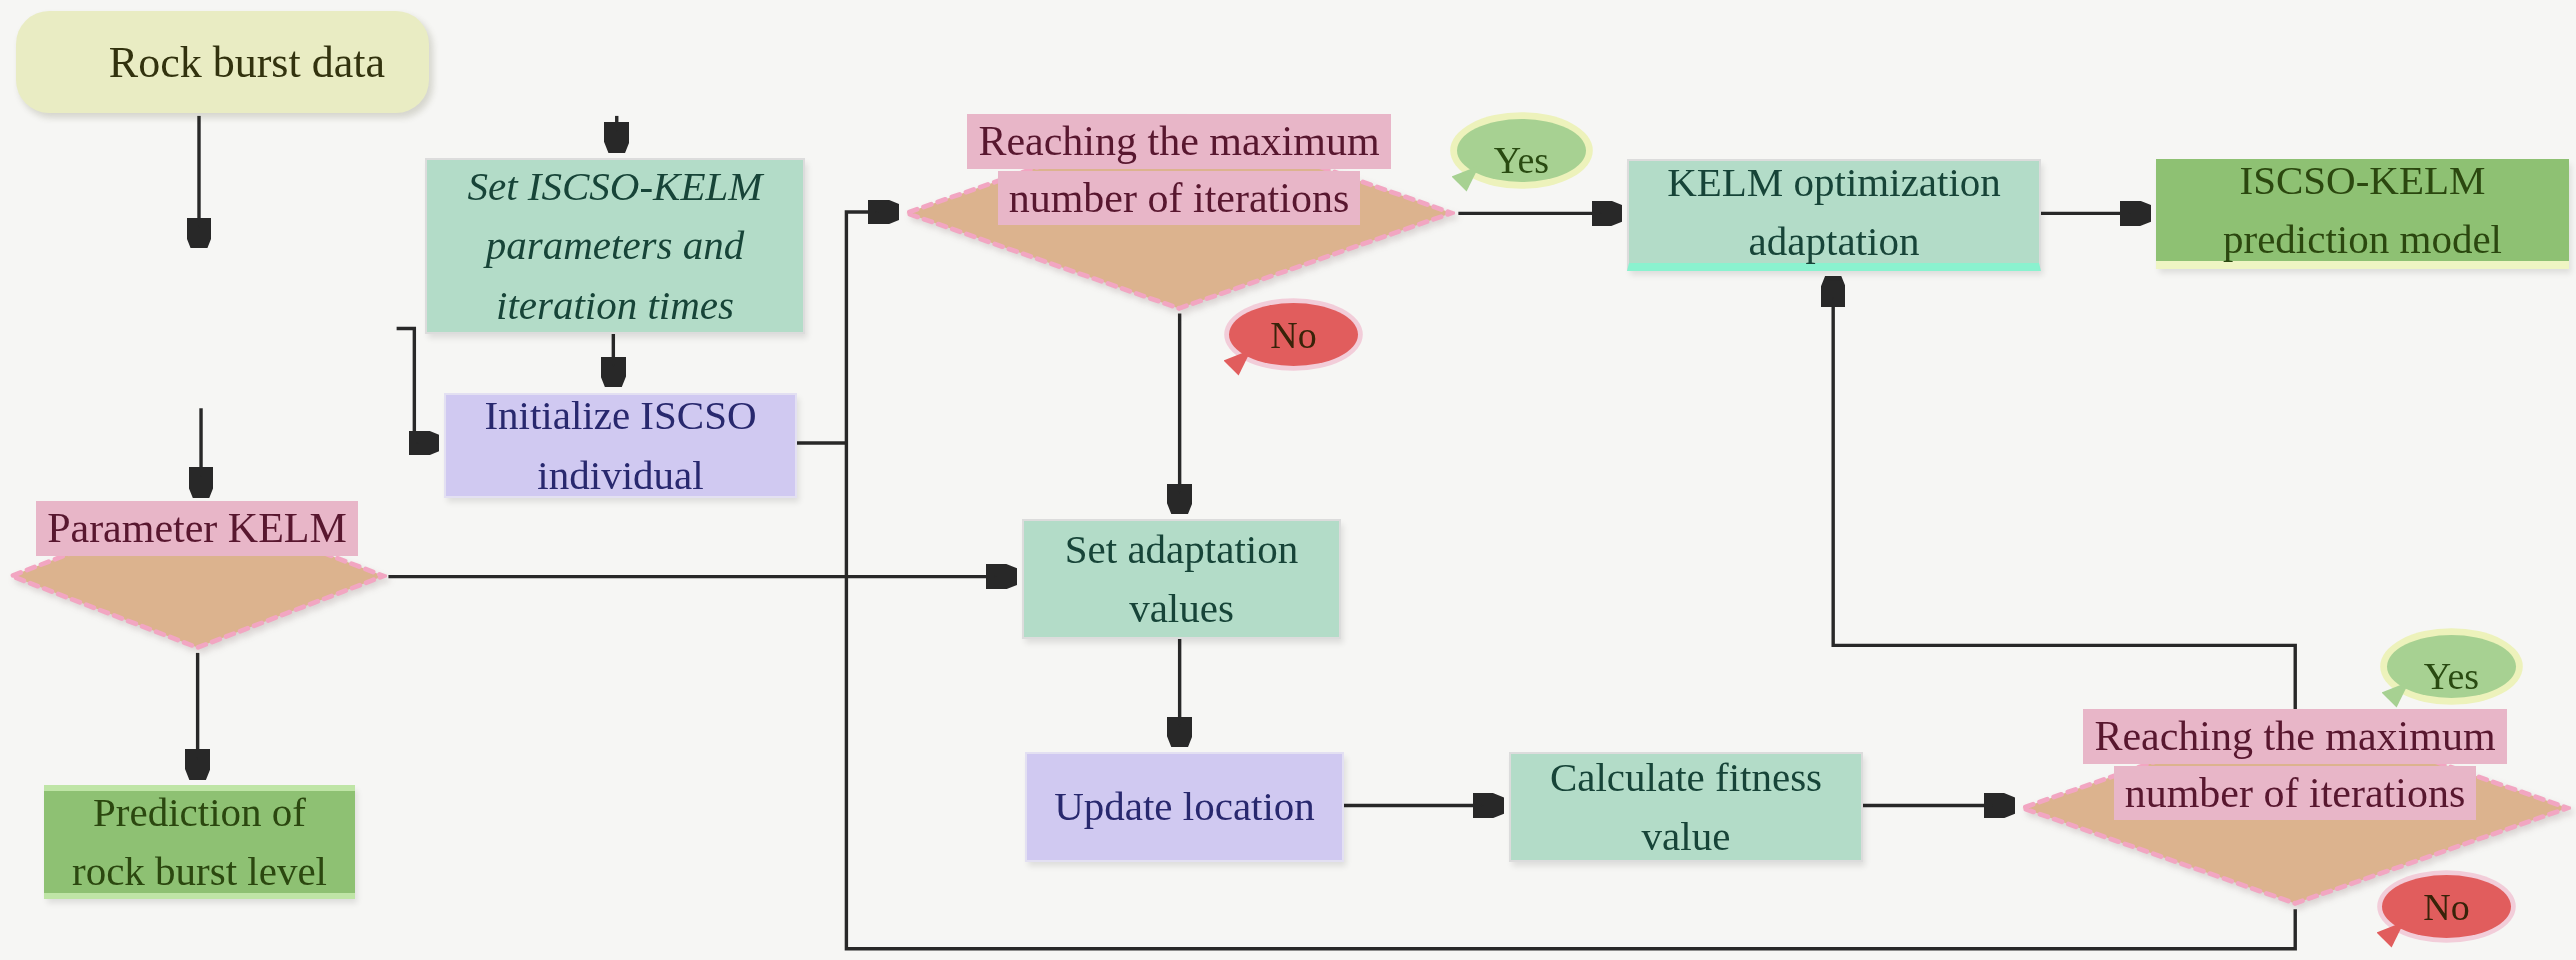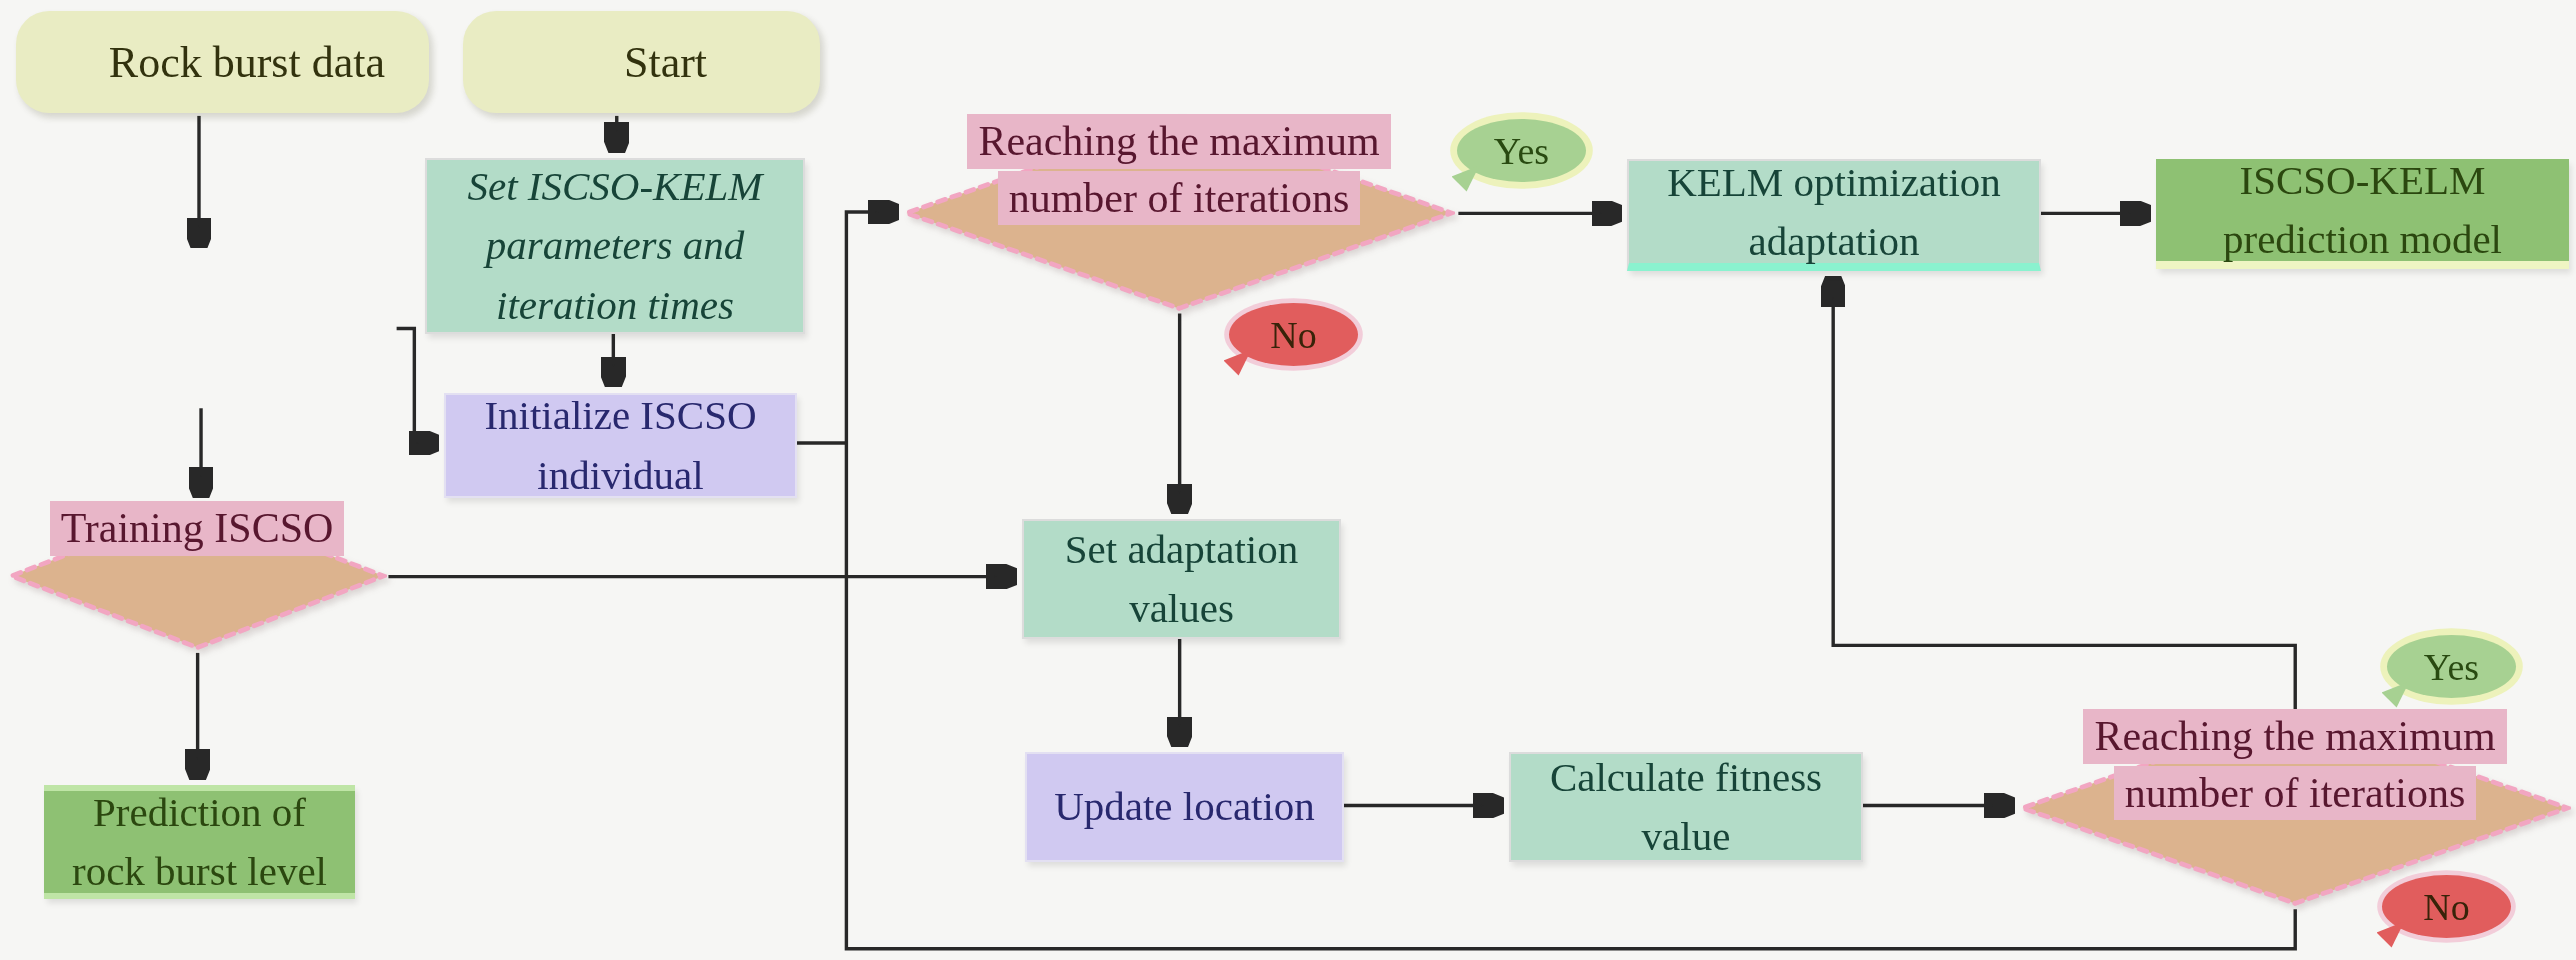--- a/index.html
+++ b/index.html
@@ -34,21 +34,21 @@
   }
   .dtxt span{background:#e8b6c8;padding:0 11px;}
   .bubble{
     position:absolute;z-index:2;border-radius:50%;display:flex;align-items:center;
     justify-content:center;font-size:38px;width:129px;height:63px;
   }
   .bubble::after{
     content:"";position:absolute;left:-5.5px;bottom:-9.5px;width:29px;height:26px;
     background:inherit;clip-path:polygon(96% 0, 52% 100%, 0 42%);
   }
-  .bubble.yes{background:#a7d192;color:#294a11;box-shadow:0 0 0 6.8px #edf2bb;}
+  .bubble.yes{background:#a7d192;color:#294a11;box-shadow:0 0 0 6.8px #edf2bb;align-items:flex-end;}
   .bubble.no{background:#e15d5d;color:#382309;box-shadow:0 0 0 4.8px #f2cdd9;}
 </style>
 </head>
 <body>
 
 <div class="canvas">
 
   <svg class="wires" width="2576" height="961" viewBox="0 0 3780 1410">
     <defs>
       <marker id="arr" viewBox="0 0 10 8" refX="9" refY="4" markerWidth="9" markerHeight="7.2" orient="auto" markerUnits="strokeWidth">
@@ -68,23 +68,20 @@
     <path d="M1731,934 V1092" marker-end="url(#arr)"></path>
     <path d="M570,846 H1488" marker-end="url(#arr)"></path>
     <path d="M290,958 V1140" marker-end="url(#arr)"></path>
     <path d="M1968,1182 H2202" marker-end="url(#arr)"></path>
     <path d="M2730,1182 H2952" marker-end="url(#arr)"></path>
     <path d="M3368,1042 V947 H2690 V410" marker-end="url(#arr)"></path>
   </svg>
 
   <div class="node terminator" style="left:16.4px;top:11px;width:365px;height:102px;">
     <span>Rock burst data</span>
-  </div>
-  <div class="node terminator" style="left:463px;top:11px;width:309px;height:102px;">
-    <span>Start</span>
   </div>
 
   <div class="node process mint" style="left:425px;top:158px;width:376px;height:172px;font-style:italic;">
     <span>Set ISCSO-KELM</span>
     <span>parameters and</span>
     <span>iteration times</span>
   </div>
   <div class="node process lav" style="left:444px;top:393px;width:349px;height:101px;">
     <span>Initialize ISCSO</span>
     <span>individual</span>
@@ -111,21 +108,21 @@
   <div class="node process green strip-green" style="left:44px;top:785px;width:311px;height:102px;">
     <span>Prediction of</span>
     <span>rock burst level</span>
   </div>
 
   <div class="diamond" style="left:7.5px;top:501px;width:379px;height:150px;">
     <svg width="379" height="150" viewBox="0 0 556 220">
       <polygon points="278,5 551,110 278,215 5,110"></polygon>
     </svg>
     <div class="dtxt">
-      <span>Training ISCSO</span>
+      <span>Parameter KELM</span>
     </div>
   </div>
   <div class="diamond" style="left:903px;top:114px;width:552px;height:198px;">
     <svg width="552" height="198" viewBox="0 0 810 290">
       <polygon points="405,5 805,145 405,285 5,145"></polygon>
     </svg>
     <div class="dtxt">
       <span>Reaching the maximum</span>
       <span>number of iterations</span>
     </div>

